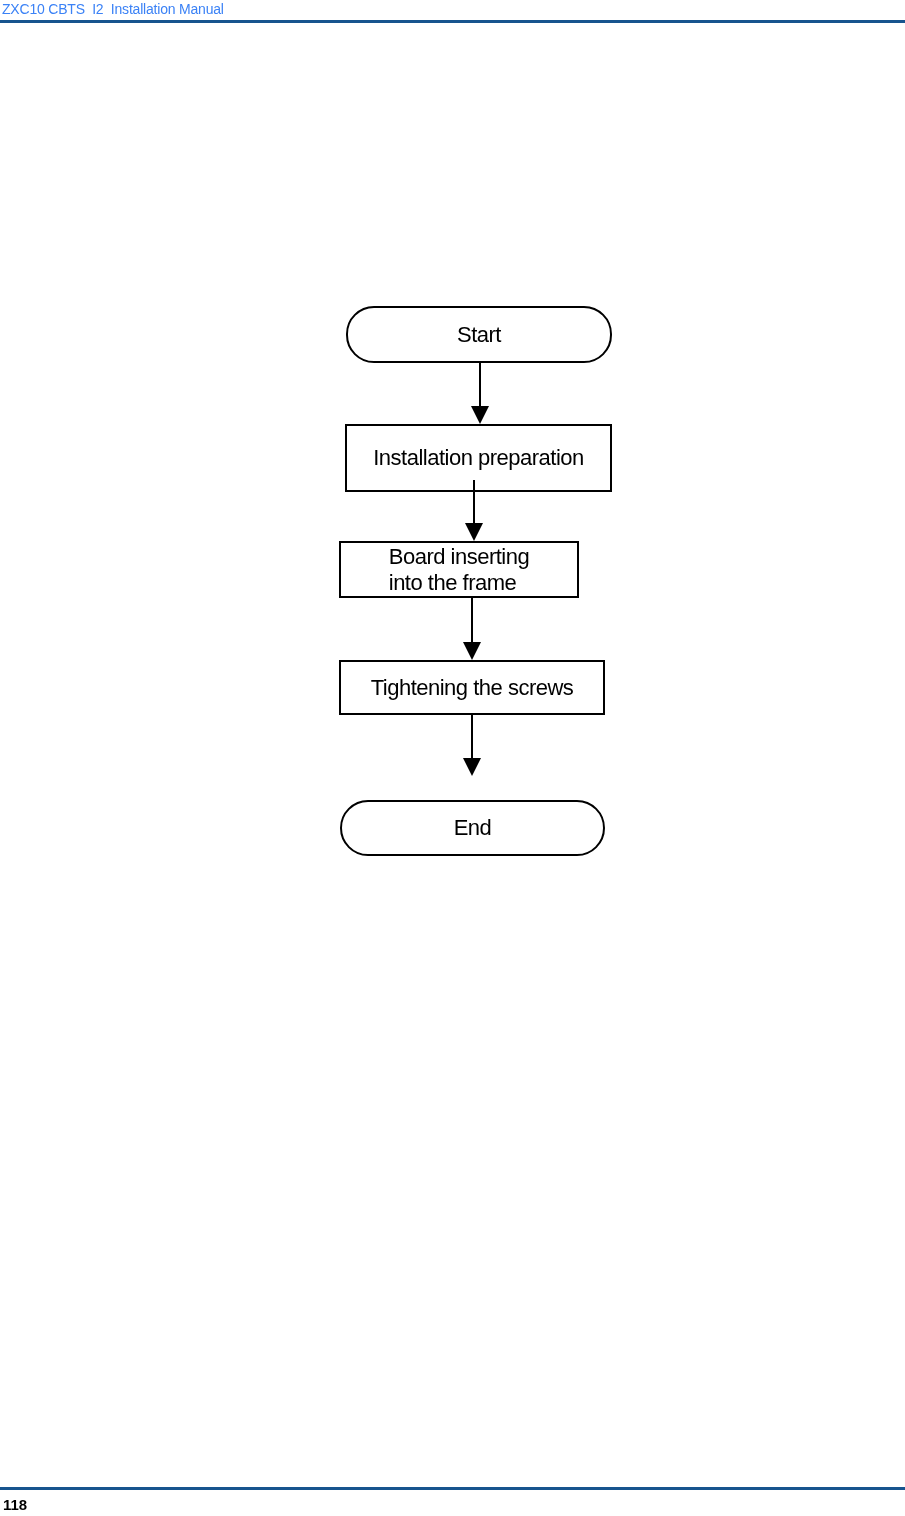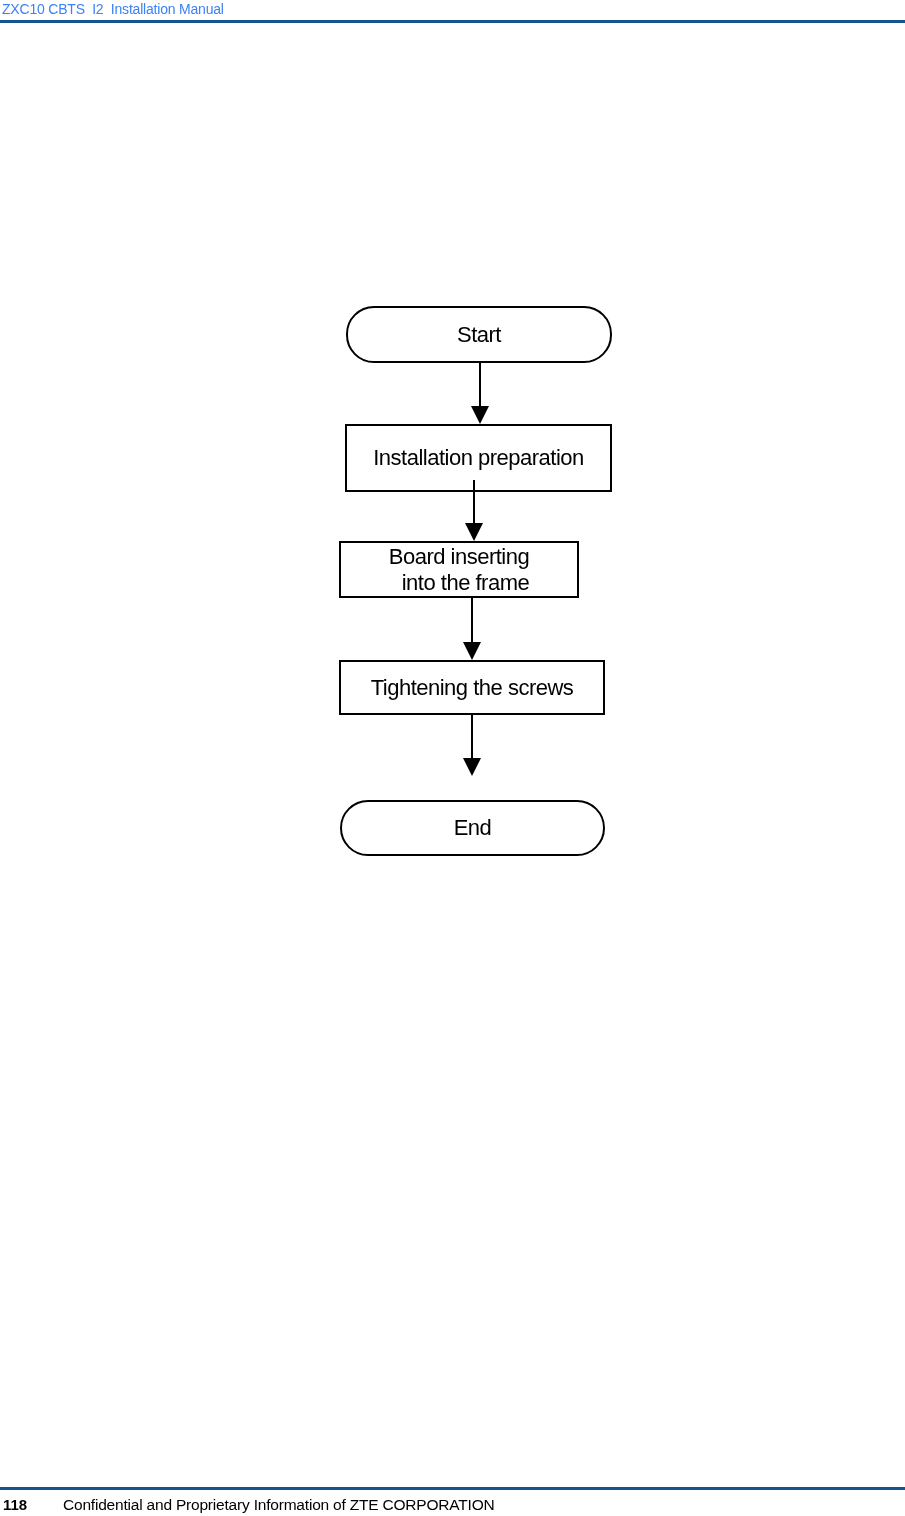--- a/index.html
+++ b/index.html
@@ -48,21 +48,21 @@
 
   
   .node {
     position: absolute;
     box-sizing: border-box;
     border: 2px solid #000000;
     background: #ffffff;
     display: flex;
     align-items: center;
     justify-content: center;
-    text-align: right;
+    text-align: left;
     font-size: 22px;
     line-height: 26px;
     letter-spacing: -0.5px;
     color: #000000;
     white-space: pre-line;
   }
   .node.terminator { border-radius: 28px; }
 
   #node-start  { left: 346px; top: 306px; width: 266px; height: 57px; }
   #node-prep   { left: 345px; top: 424px; width: 267px; height: 68px; }
@@ -162,15 +162,14 @@
       <div class="shaft"></div>
       <div class="head"></div>
     </div>
 
     <div id="node-end" class="node terminator">End</div>
 
   </div>
 
   <div class="footer-rule"></div>
   <div class="footer-page">118</div>
-  <div class="footer-text">Confidential and Proprietary Information of ZTE CORPORATION</div>
 
 </div>
 
 </body></html>

